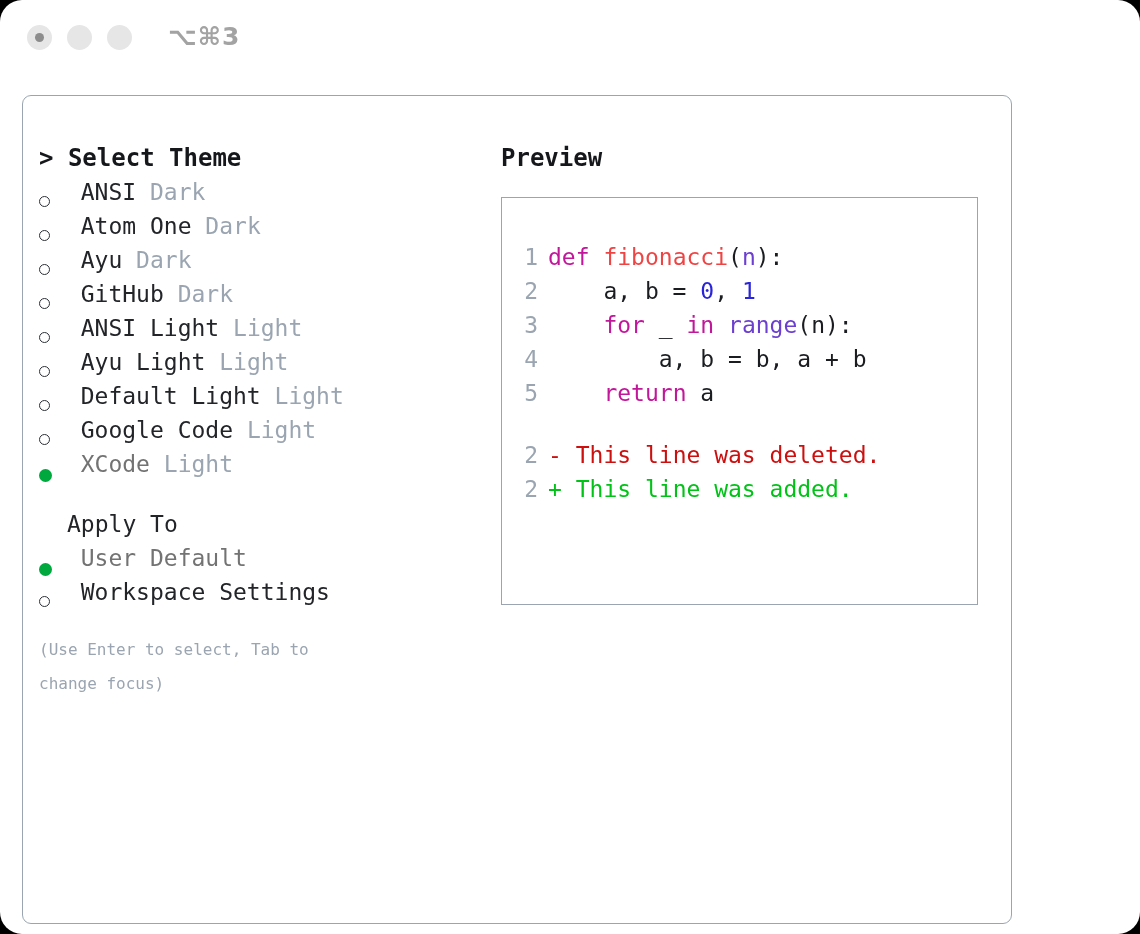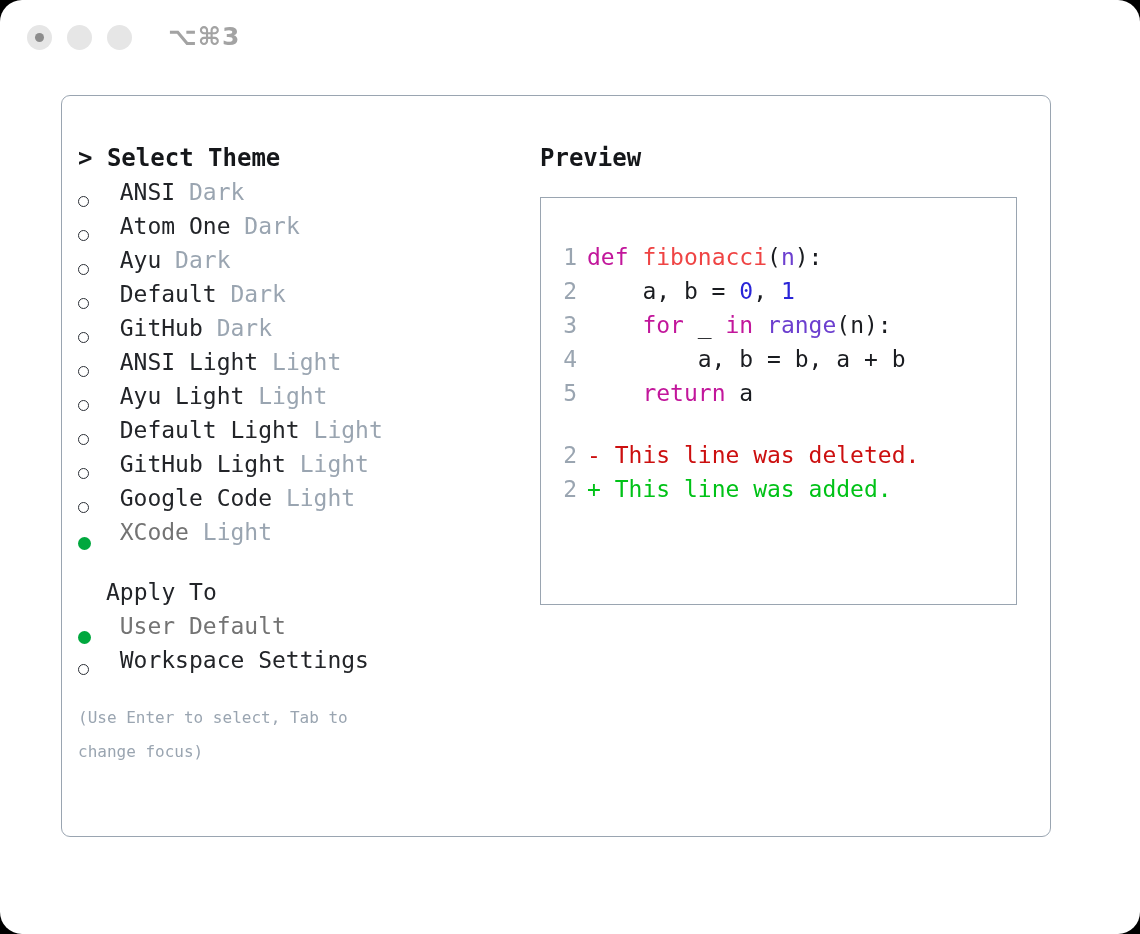--- a/index.html
+++ b/index.html
@@ -63,26 +63,25 @@
     font-family: "DejaVu Sans", "Liberation Sans", sans-serif;
     white-space: pre;
   }
 
   
   #main-panel {
     position: absolute;
     left: 22px;
     top: 95px;
     width: 990px;
-    height: 742px;
+    height: 829px;
     border: 1.5px solid #9aa5b1;
     border-radius: 9px;
     box-sizing: border-box;
     background: #ffffff;
-    margin-left: 39px;
   }
 
   
   #theme-column {
     position: absolute;
     left: 16px;
     top: 45px;
     width: 455px;
   }
   .row {
@@ -220,26 +219,24 @@
   </div>
 
   <div id="main-panel">
 
     <div id="theme-column">
       <div class="row" id="select-theme-header">&gt; Select Theme</div>
       <div id="theme-list">
           <div class="row"><span class="ring"></span><span>  </span><span class="theme-name">ANSI</span><span> </span><span class="theme-variant">Dark</span></div>
           <div class="row"><span class="ring"></span><span>  </span><span class="theme-name">Atom One</span><span> </span><span class="theme-variant">Dark</span></div>
           <div class="row"><span class="ring"></span><span>  </span><span class="theme-name">Ayu</span><span> </span><span class="theme-variant">Dark</span></div>
-          <div class="row"><span class="ring"></span><span>  </span><span class="theme-name">Default</span><span> </span><span class="theme-variant">Dark</span></div>
           <div class="row"><span class="ring"></span><span>  </span><span class="theme-name">GitHub</span><span> </span><span class="theme-variant">Dark</span></div>
           <div class="row"><span class="ring"></span><span>  </span><span class="theme-name">ANSI Light</span><span> </span><span class="theme-variant">Light</span></div>
           <div class="row"><span class="ring"></span><span>  </span><span class="theme-name">Ayu Light</span><span> </span><span class="theme-variant">Light</span></div>
           <div class="row"><span class="ring"></span><span>  </span><span class="theme-name">Default Light</span><span> </span><span class="theme-variant">Light</span></div>
-          <div class="row"><span class="ring"></span><span>  </span><span class="theme-name">GitHub Light</span><span> </span><span class="theme-variant">Light</span></div>
           <div class="row"><span class="ring"></span><span>  </span><span class="theme-name">Google Code</span><span> </span><span class="theme-variant">Light</span></div>
           <div class="row selected"><span class="bullet-dot"></span><span>  </span><span class="theme-name">XCode</span><span> </span><span class="theme-variant">Light</span></div>
         </div>
 
       <div id="apply-to-block">
         <div id="apply-to-header">Apply To</div>
         <div id="apply-to-list">
             <div class="row selected"><span class="bullet-dot"></span><span>  </span><span class="theme-name">User Default</span></div>
             <div class="row"><span class="ring"></span><span>  </span><span class="theme-name">Workspace Settings</span></div>
           </div>

